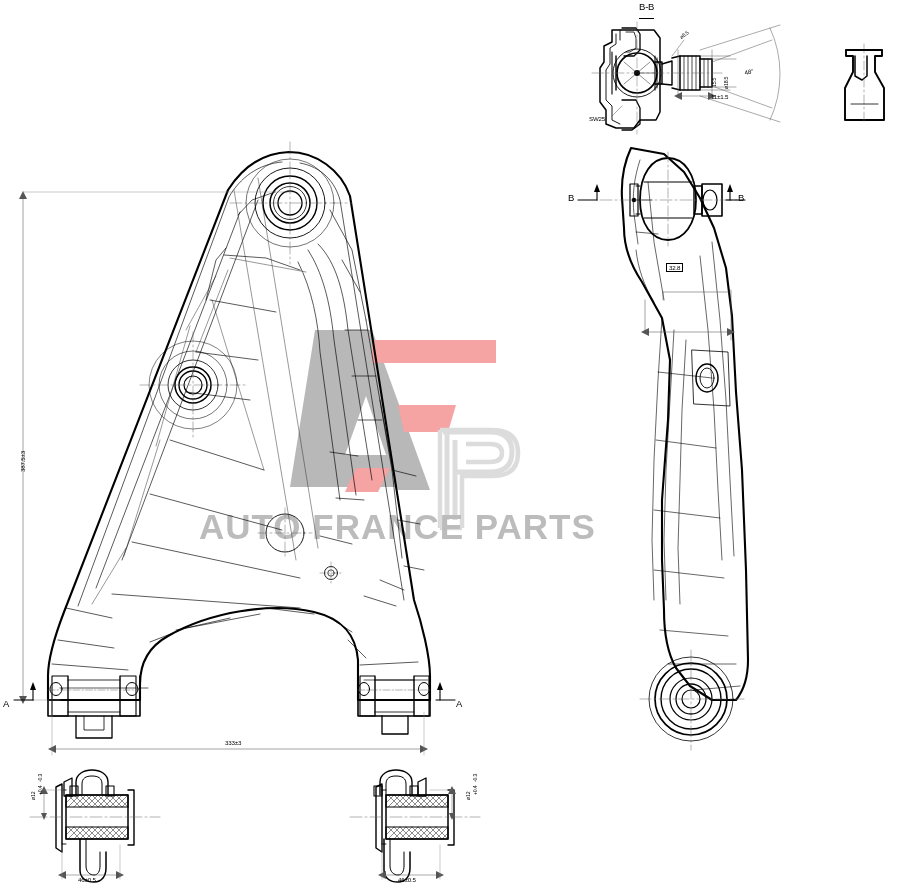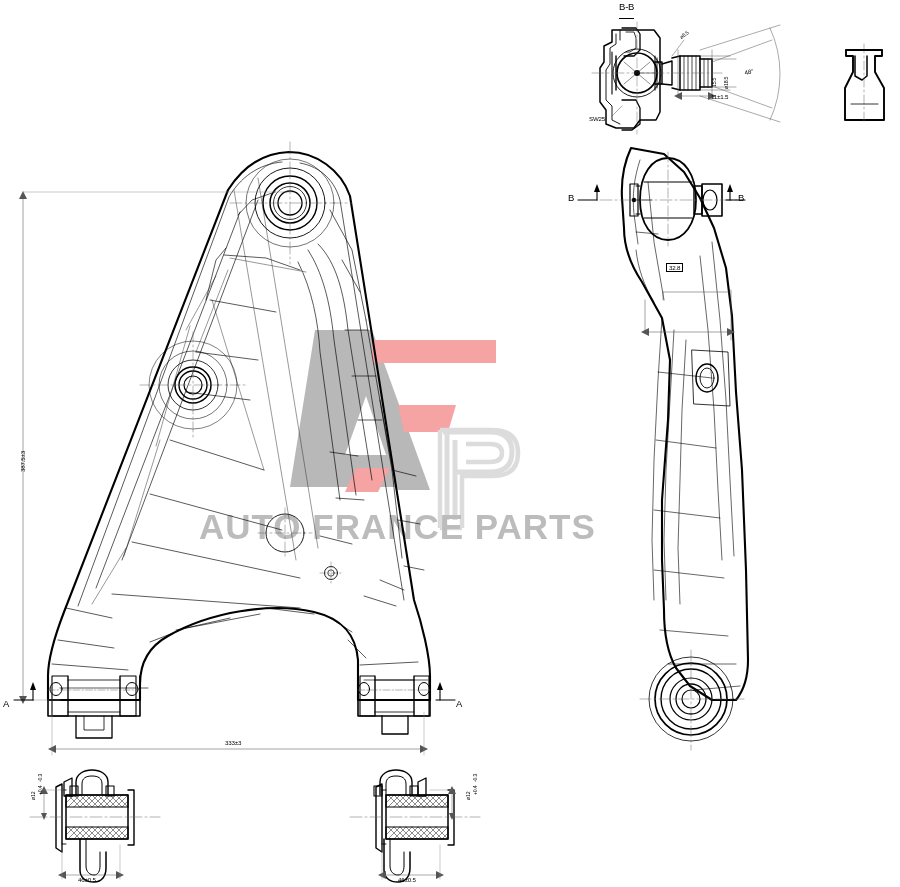--- a/index.html
+++ b/index.html
@@ -20,21 +20,21 @@
     color:#000;
     white-space:nowrap;
     line-height:1;
     letter-spacing:-0.2px;
   }
   .lbl.v{transform-origin:0 0;transform:rotate(-90deg);}
   .t5{font-size:5.2px;}
   .t6{font-size:6.2px;}
   .t9{font-size:9.5px;}
   .boxed{border:0.7px solid #000;padding:0.5px 2px;background:#fff;}
-  .ulined{border-bottom:1px solid #000;padding-bottom:6px;}
+  .ulined{border-bottom:1px solid #000;padding-bottom:6px;margin-left:20px;}
 </style>
 </head>
 <body>
 
 <div id="sheet">
 
   <svg class="lyr" id="wm" viewBox="0 0 900 887">
 
     <g>
       <path d="M315 330 L372 330 L430 490 L398 490 L366 396 L345 455 L393 455 L404 487 L290 487 Z" fill="#b4b4b4" opacity="0.95"></path>

